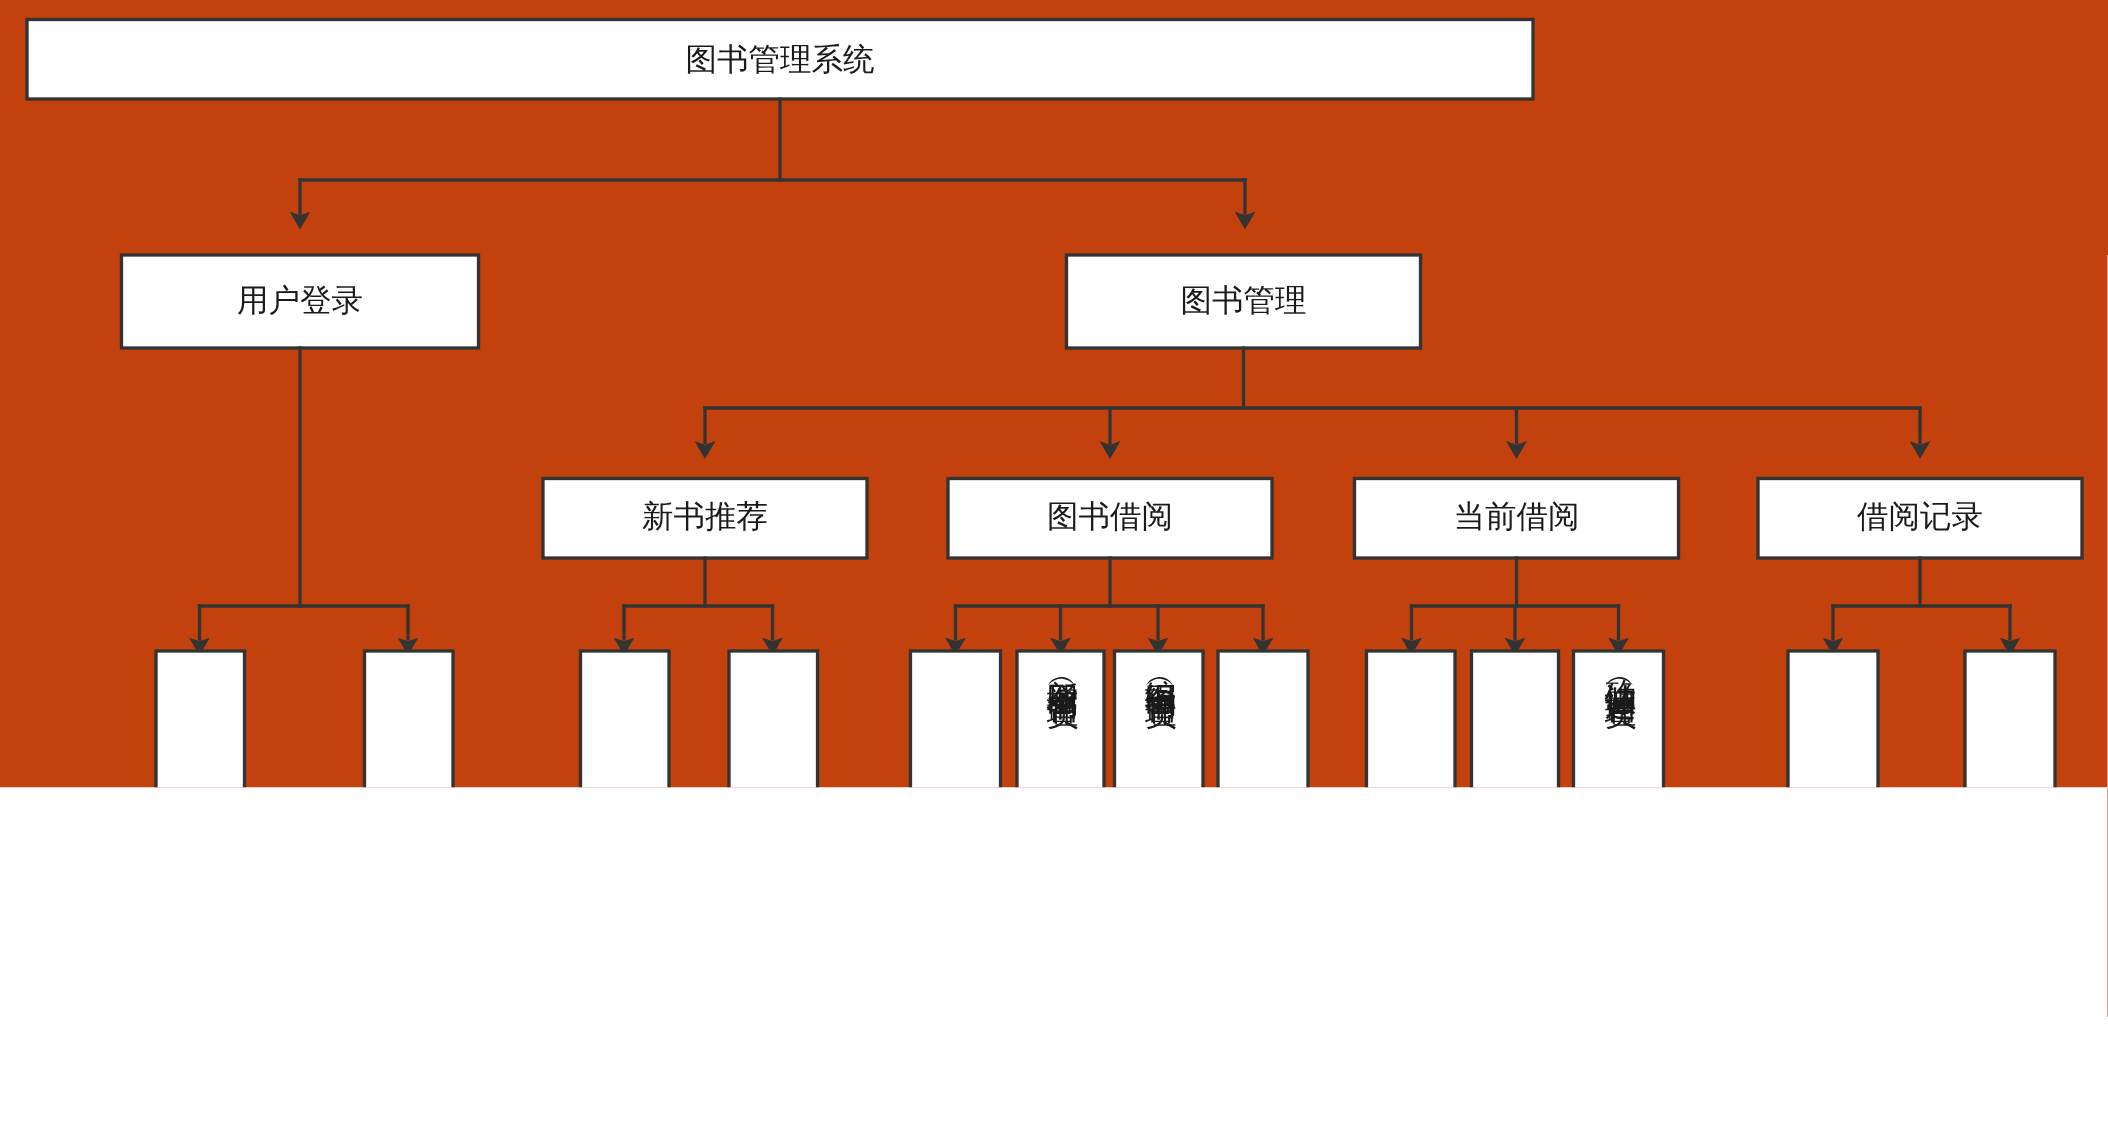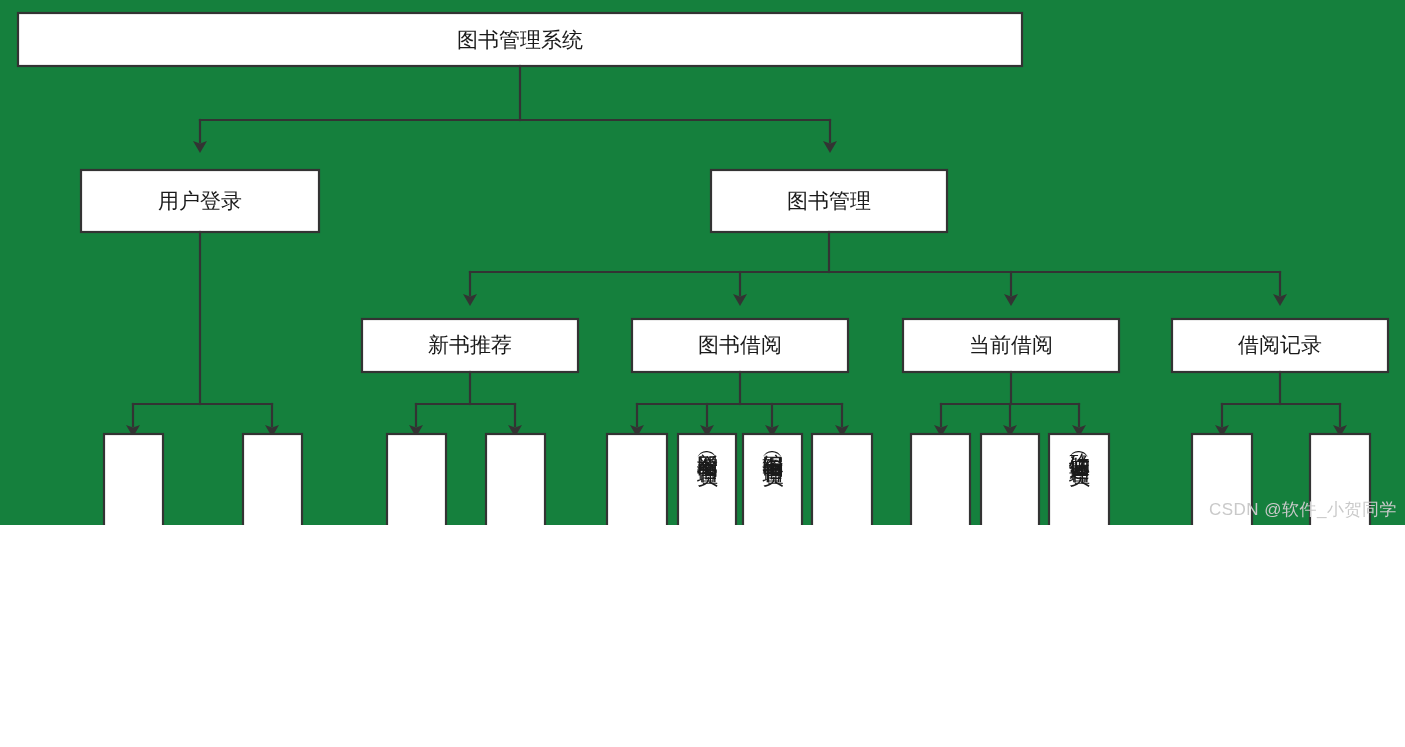--- a/index.html
+++ b/index.html
@@ -8,21 +8,21 @@
     padding: 0;
     background: #ffffff;
   }
   body {
     font-family: "Liberation Sans", "DejaVu Sans", sans-serif;
   }
   #diagram-root {
     position: relative;
     width: 1405px;
     height: 525px;
-    background: #15803d;
+    background: #c2410c;
     overflow: hidden;
   }
   svg.diagram-svg {
     position: absolute;
     left: 0;
     top: 0;
     width: 1405px;
     height: 747px;
   }
   .node-box {
@@ -207,14 +207,13 @@
     <span class="leaf-label">确认归还（管理员）</span>
   </div>
 
   <div class="leaf-label-wrap" style="left:1192px; top:434px; width:60px; height:299px;">
     <span class="leaf-label">新增借阅记录</span>
   </div>
   <div class="leaf-label-wrap" style="left:1310px; top:434px; width:60px; height:299px;">
     <span class="leaf-label">查询借阅记录</span>
   </div>
 
-  <div class="watermark">CSDN @软件_小贺同学</div>
 </div>
 
 </body></html>

